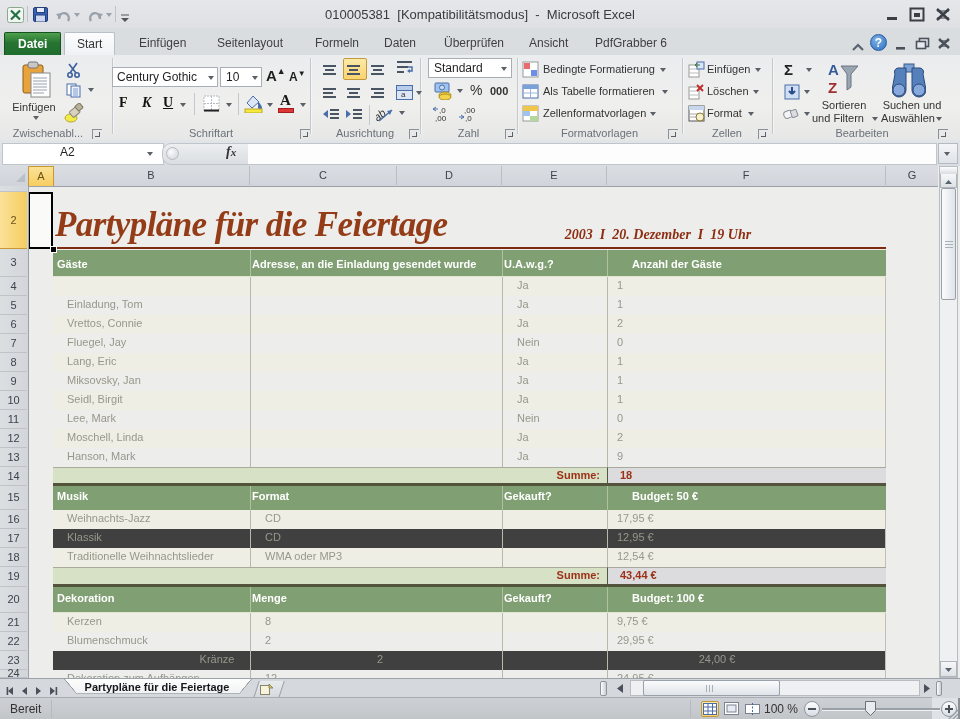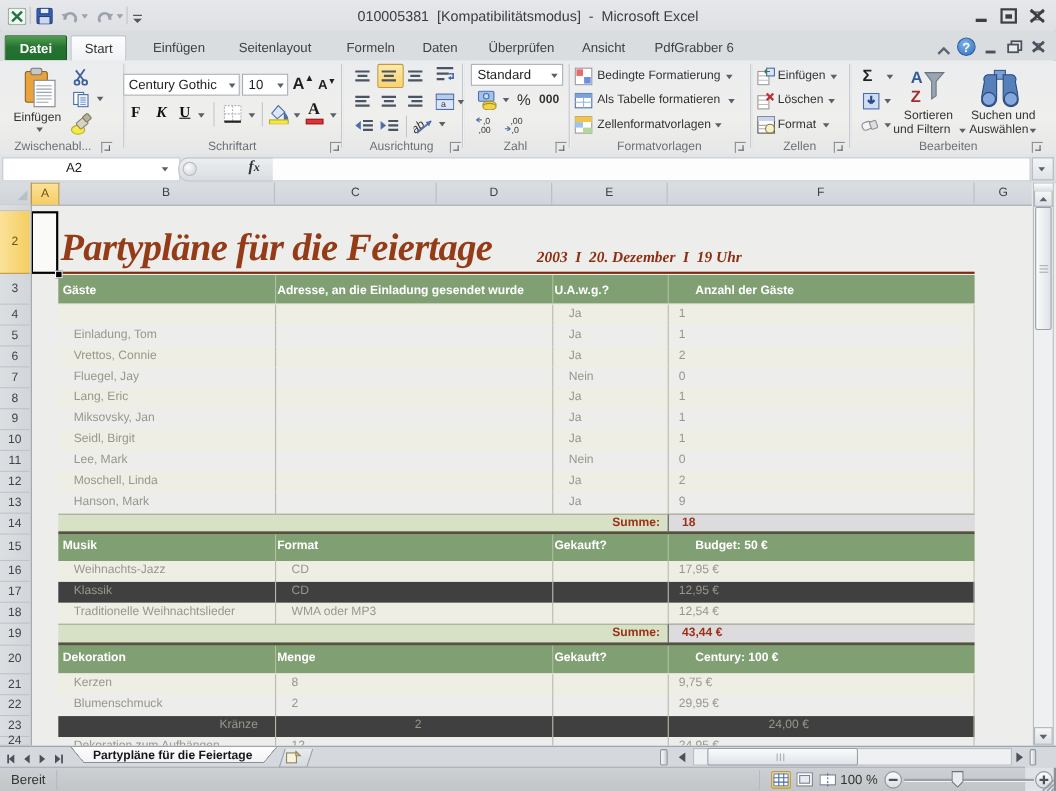--- a/index.html
+++ b/index.html
@@ -457,21 +457,21 @@
 <div class="abs darr" style="left:147px;top:12px;"></div>
 <div class="abs" style="left:166px;top:7px;width:13px;height:13px;border-radius:50%;background:radial-gradient(circle at 4px 4px,#fafbfc,#cdd2d8);border:1px solid #b5bac0;box-sizing:border-box;"></div>
 <div class="abs" style="left:226px;top:4px;font-family:'Liberation Serif',serif;font-style:italic;font-weight:bold;font-size:14px;color:#333;">f<span style="font-size:11px;">x</span></div>
 <div class="abs" style="left:938px;top:3px;width:20px;height:21px;background:linear-gradient(#f4f5f7,#dfe3e7);border:1px solid #b5bac0;box-sizing:border-box;">
 <div class="darr" style="position:absolute;left:5px;top:8px;"></div>
       </div>
   </div>
   <div id="sheet">
     <div id="cells">
 <div class="abs" style="left:27px;top:19px;width:700px;font-family:'Liberation Serif',serif;font-style:italic;font-weight:bold;font-size:35px;letter-spacing:-0.6px;color:#943c17;">Partypläne für die Feiertage</div>
-<div class="abs" style="left:460px;top:41px;width:400px;text-align:left;font-family:'Liberation Serif',serif;font-style:italic;font-weight:bold;font-size:14px;color:#8d2e12;">2003&nbsp; I &nbsp;20. Dezember&nbsp; I &nbsp;19 Uhr</div>
+<div class="abs" style="left:430px;top:41px;width:400px;text-align:center;font-family:'Liberation Serif',serif;font-style:italic;font-weight:bold;font-size:14px;color:#8d2e12;">2003&nbsp; I &nbsp;20. Dezember&nbsp; I &nbsp;19 Uhr</div>
 <div class="abs" style="left:25px;top:61px;width:833px;height:2px;background:#7c2a10;"></div>
 <div class="abs" style="left:25px;top:64px;width:833px;height:26px;background:#80a073;">
 <div class="abs" style="left:197px;top:0;width:1px;height:26px;background:#b0c1a0;"></div>
 <div class="abs" style="left:449px;top:0;width:1px;height:26px;background:#b0c1a0;"></div>
 <div class="abs" style="left:554px;top:0;width:1px;height:26px;background:#b0c1a0;"></div>
 <div class="abs" style="left:4px;top:8px;font-size:11px;font-weight:bold;color:#fff;white-space:nowrap;">Gäste</div>
 <div class="abs" style="left:199px;top:8px;font-size:11px;font-weight:bold;color:#fff;white-space:nowrap;">Adresse, an die Einladung gesendet wurde</div>
 <div class="abs" style="left:451px;top:8px;font-size:11px;font-weight:bold;color:#fff;white-space:nowrap;">U.A.w.g.?</div>
 <div class="abs" style="left:579px;top:8px;font-size:11px;font-weight:bold;color:#fff;white-space:nowrap;">Anzahl der Gäste</div>
 </div>
@@ -612,21 +612,21 @@
 <div class="abs" style="left:579px;top:381px;width:279px;height:17px;background:#dcdcde;border-left:1px solid #55554a;border-top:1px solid #a8a89c;box-sizing:border-box;"></div>
 <div class="abs" style="left:592px;top:383px;width:200px;font-size:11px;font-weight:bold;color:#9c3118;">43,44 €</div>
 <div class="abs" style="left:25px;top:398px;width:833px;height:3px;background:#54543c;"></div>
 <div class="abs" style="left:25px;top:401px;width:833px;height:25px;background:#80a073;">
 <div class="abs" style="left:197px;top:0;width:1px;height:25px;background:#b0c1a0;"></div>
 <div class="abs" style="left:449px;top:0;width:1px;height:25px;background:#b0c1a0;"></div>
 <div class="abs" style="left:554px;top:0;width:1px;height:25px;background:#b0c1a0;"></div>
 <div class="abs" style="left:4px;top:5px;font-size:11px;font-weight:bold;color:#fff;white-space:nowrap;">Dekoration</div>
 <div class="abs" style="left:199px;top:5px;font-size:11px;font-weight:bold;color:#fff;white-space:nowrap;">Menge</div>
 <div class="abs" style="left:451px;top:5px;font-size:11px;font-weight:bold;color:#fff;white-space:nowrap;">Gekauft?</div>
-<div class="abs" style="left:579px;top:5px;font-size:11px;font-weight:bold;color:#fff;white-space:nowrap;">Century: 100 €</div>
+<div class="abs" style="left:579px;top:5px;font-size:11px;font-weight:bold;color:#fff;white-space:nowrap;">Budget: 100 €</div>
 </div>
 <div class="abs" style="left:25px;top:426px;width:833px;height:1px;background:#dfe7d2;"></div>
 <div class="abs datarow" style="left:25px;top:427px;width:833px;height:19px;background:#efeee4;">
 <div class="abs" style="left:197px;top:0;width:1px;height:19px;background:#b8b8ab;"></div>
 <div class="abs" style="left:449px;top:0;width:1px;height:19px;background:#b8b8ab;"></div>
 <div class="abs" style="left:554px;top:0;width:1px;height:19px;background:#b8b8ab;"></div>
           <div class="abs" style="left:832px;top:0;width:1px;height:19px;background:#c0c0b4;"></div>
 <div class="abs" style="left:14px;top:2px;width:300px;white-space:nowrap;">Kerzen</div>
 <div class="abs" style="left:212px;top:2px;width:230px;white-space:nowrap;">8</div>
 <div class="abs" style="left:564px;top:2px;width:200px;">9,75 €</div>

